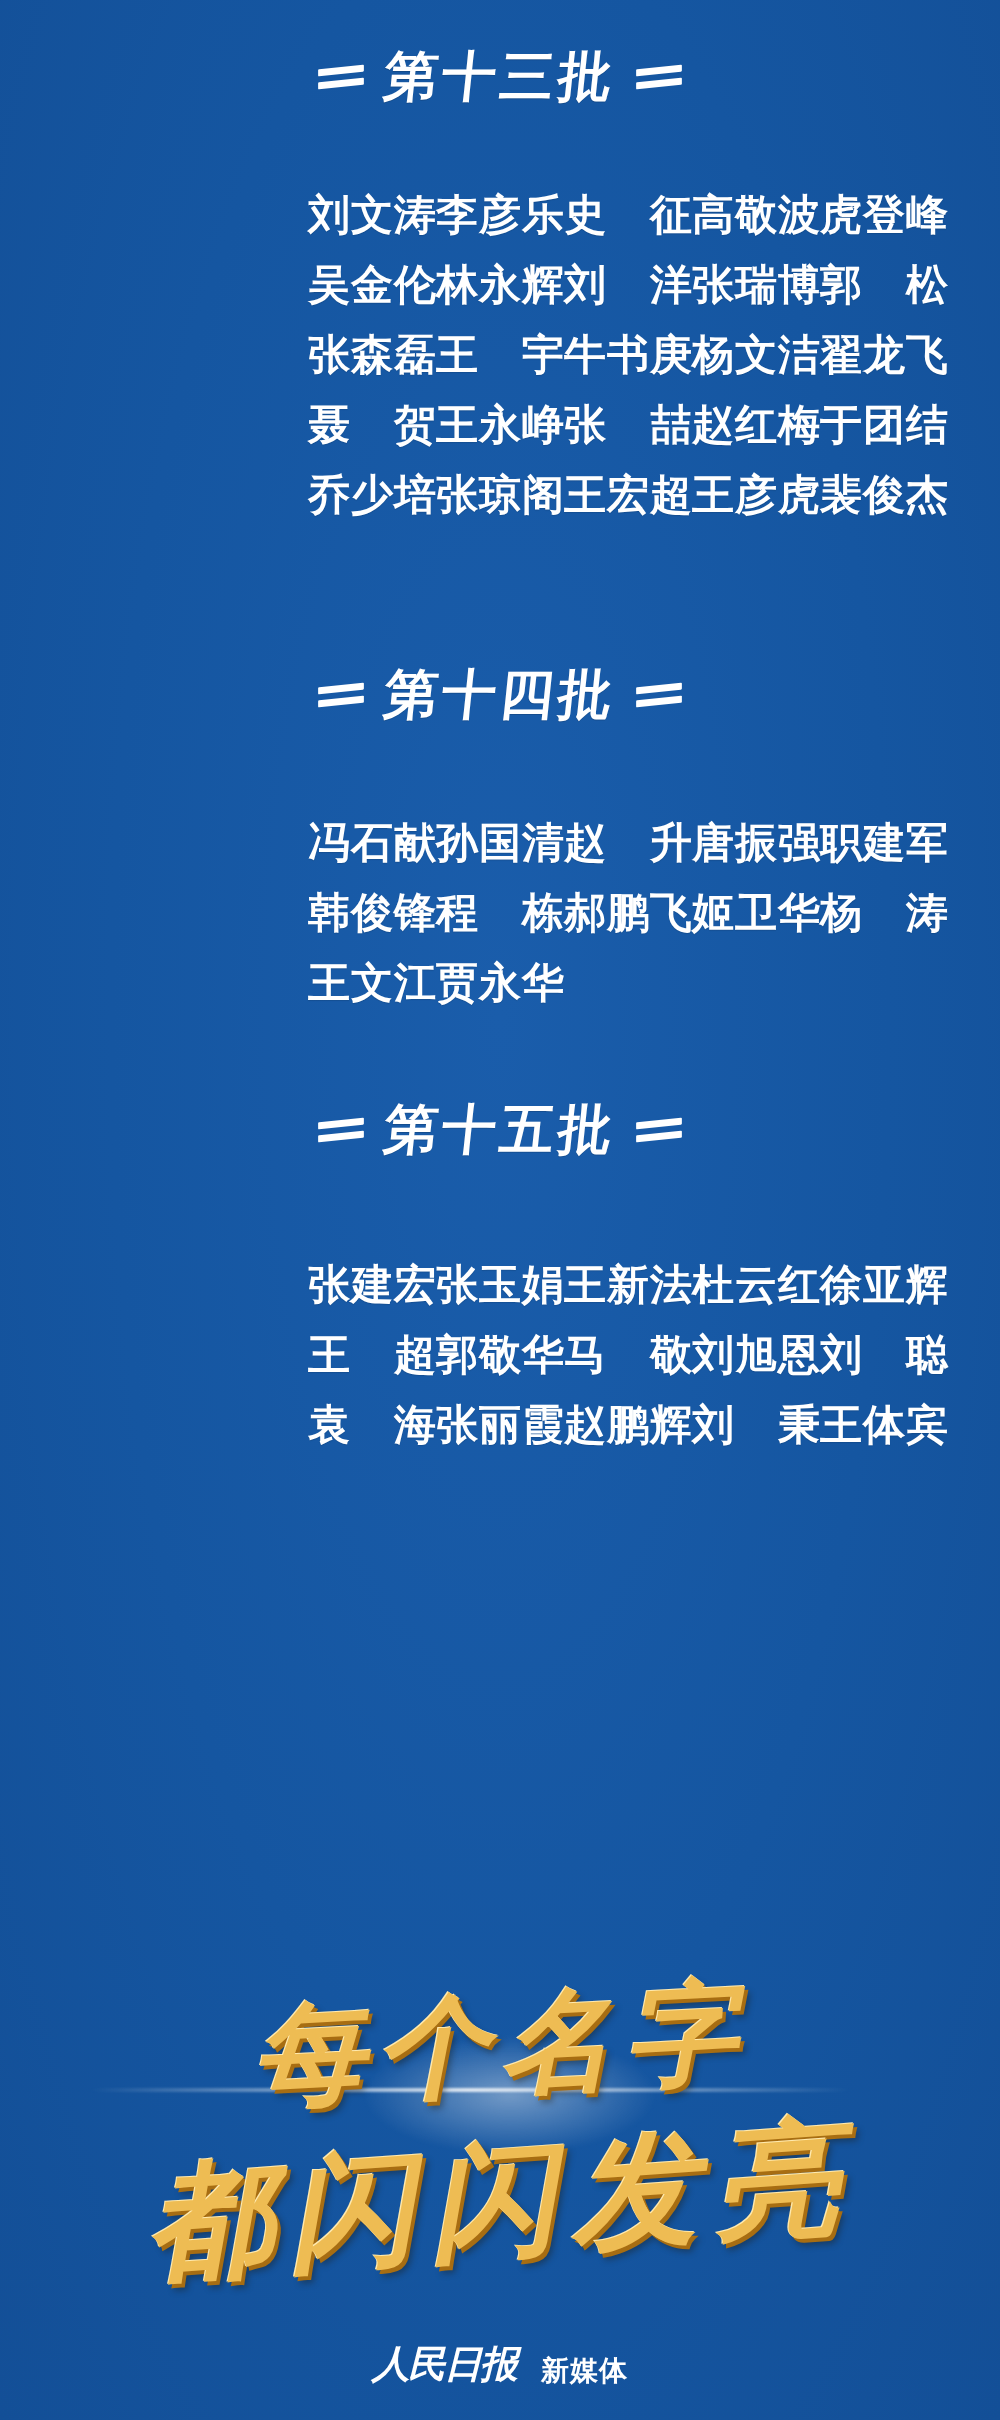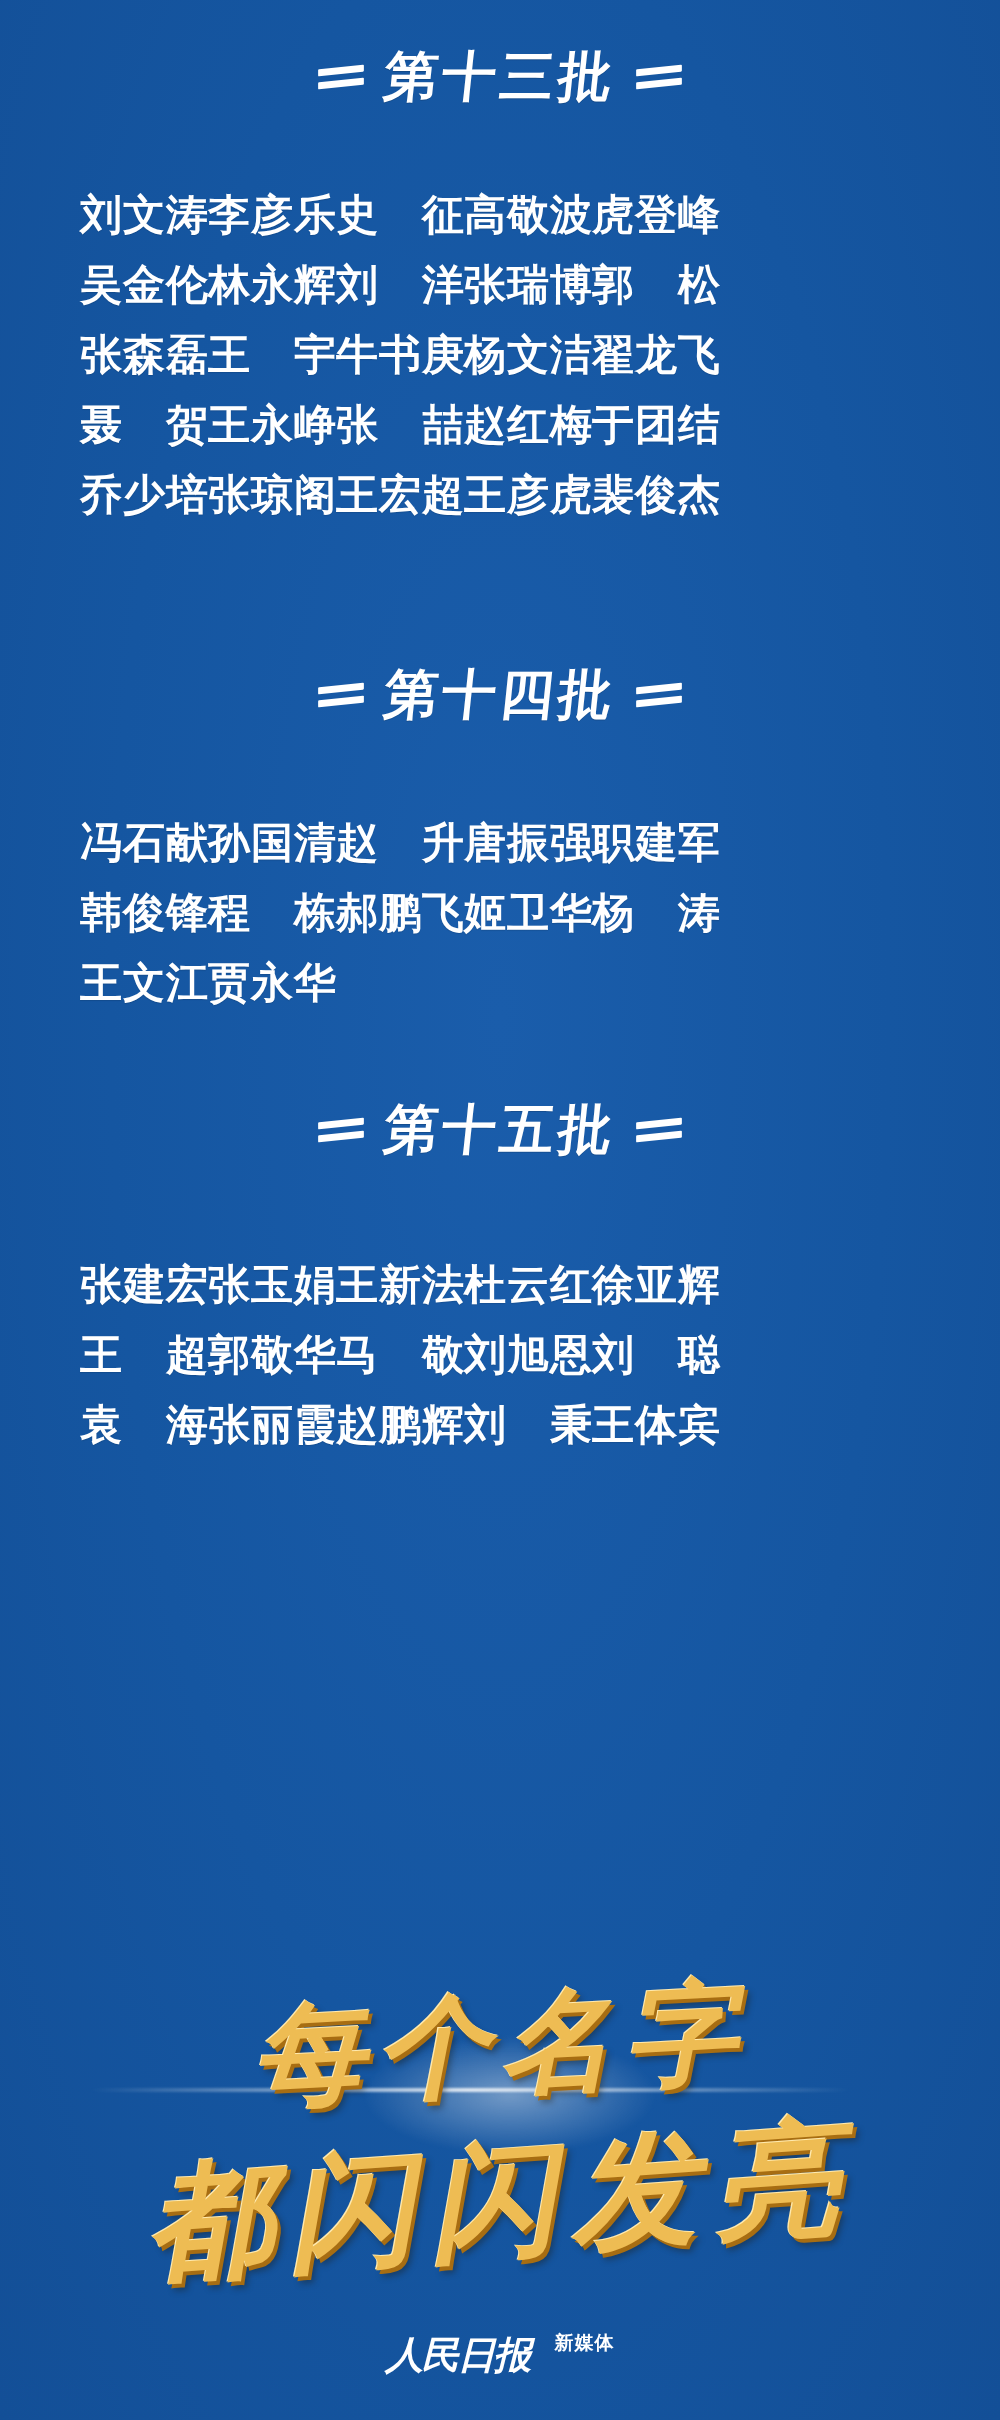--- a/index.html
+++ b/index.html
@@ -32,22 +32,22 @@
     flex:0 0 auto;
   }
   .dbar::before,.dbar::after{
     content:"";position:absolute;left:0;right:0;height:7px;background:#ffffff;border-radius:1px;
   }
   .dbar::before{top:2px;} .dbar::after{bottom:2px;}
   .batch-0 .rows{margin-top:68px;}
   .batch-1 .rows{margin-top:78px;}
   .batch-2 .rows{margin-top:85px;}
   .name-row{
-    display:flex;justify-content:flex-start;align-items:center;
-    height:70px;padding:0 80px;
+    display:flex;justify-content:flex-end;align-items:center;
+    height:70px;padding:0 52px;
   }
   
   .batch-2 .name-row:nth-child(7){margin-top:40px;}
   .batch-2 .name-row:nth-child(8){margin-top:65px;}
   .name{
     display:inline-block;width:128px;
     font-size:42px;font-weight:700;color:#ffffff;
     font-family:"DejaVu Serif","Liberation Serif",serif;
     text-align:justify;text-align-last:justify;
     text-justify:inter-character;
@@ -72,29 +72,29 @@
     font-style:italic;font-weight:700;
     color:#eebc53;
     text-shadow:-1px -1px 0 #ffe9ad, 3px 4px 0 #a76d12, 5px 7px 6px rgba(30,20,0,.35);
     white-space:nowrap;
   }
   .line1{top:10px;font-size:112px;letter-spacing:12px;transform:rotate(-3deg);}
   .line2{top:158px;font-size:126px;letter-spacing:16px;transform:rotate(-4deg);}
   
   .footer{
     position:absolute;top:2330px;left:0;width:1000px;height:60px;
-    display:flex;align-items:flex-start;justify-content:center;gap:25px;color:#ffffff;
+    display:flex;align-items:flex-end;justify-content:center;gap:25px;color:#ffffff;
   }
   .brand-script{
     font-family:"DejaVu Serif","Liberation Serif",serif;
     font-style:italic;font-weight:700;font-size:38px;letter-spacing:-2px;
   }
   .brand-suffix{
     font-family:"DejaVu Sans","Liberation Sans",sans-serif;
-    font-weight:800;font-size:19px;letter-spacing:1px;
+    font-weight:800;font-size:28px;letter-spacing:1px;
   }
 </style>
 </head>
 <body>
 
 <div class="poster">
 
   <div id="batches">
       <section class="batch batch-0">
         <div class="batch-header">

